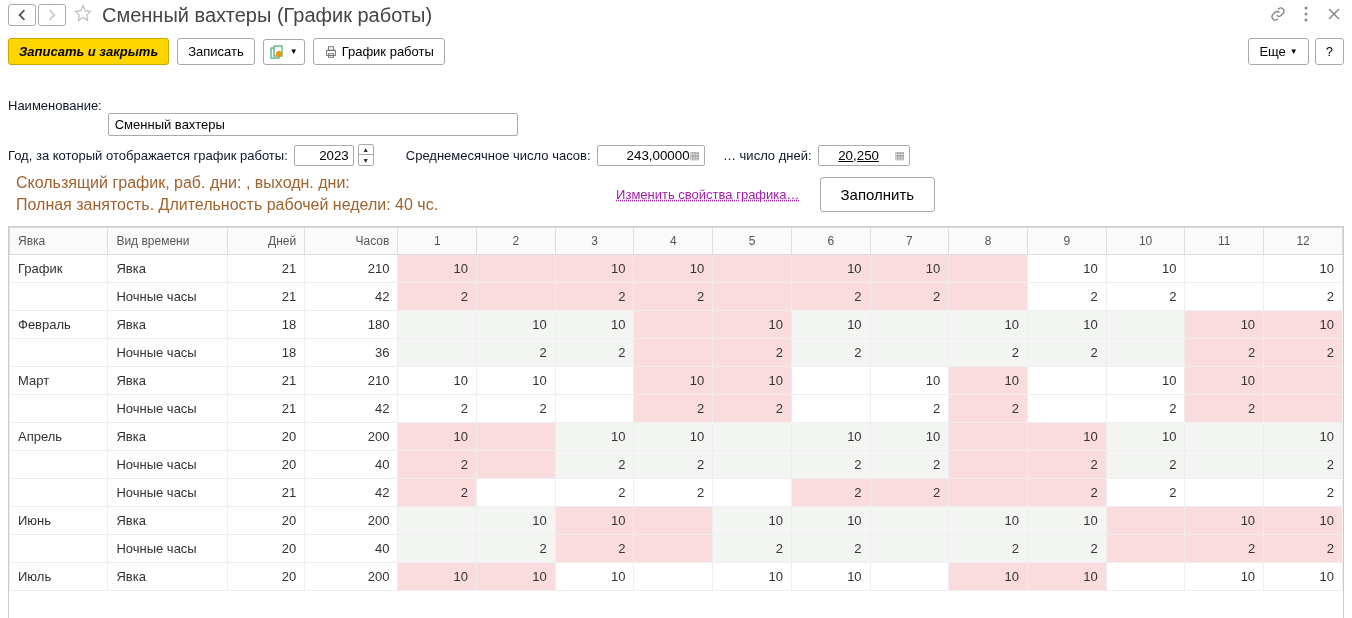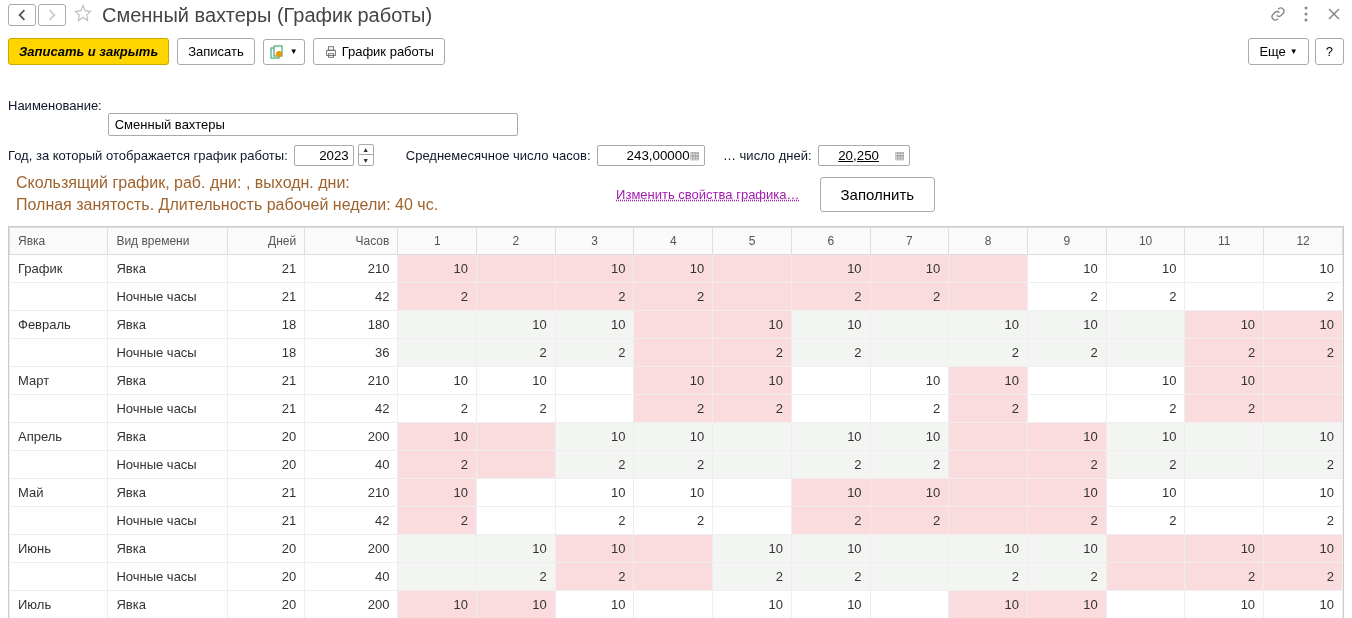--- a/index.html
+++ b/index.html
@@ -320,38 +320,20 @@
           <td class="daycell gray"></td>
           <td class="daycell gray">2</td>
           <td class="daycell gray">2</td>
           <td class="daycell pink"></td>
           <td class="daycell pink">2</td>
           <td class="daycell gray">2</td>
           <td class="daycell gray"></td>
           <td class="daycell gray">2</td>
         </tr>
         <tr>
-          <td class="month-cell">Май</td>
-          <td>Явка</td>
-          <td class="num">21</td>
-          <td class="num">210</td>
-          <td class="daycell pink">10</td>
-          <td class="daycell"></td>
-          <td class="daycell">10</td>
-          <td class="daycell">10</td>
-          <td class="daycell"></td>
-          <td class="daycell pink">10</td>
-          <td class="daycell pink">10</td>
-          <td class="daycell pink"></td>
-          <td class="daycell pink">10</td>
-          <td class="daycell">10</td>
-          <td class="daycell"></td>
-          <td class="daycell">10</td>
-        </tr>
-        <tr>
           <td class="month-cell"></td>
           <td>Ночные часы</td>
           <td class="num">21</td>
           <td class="num">42</td>
           <td class="daycell pink">2</td>
           <td class="daycell"></td>
           <td class="daycell">2</td>
           <td class="daycell">2</td>
           <td class="daycell"></td>
           <td class="daycell pink">2</td>

